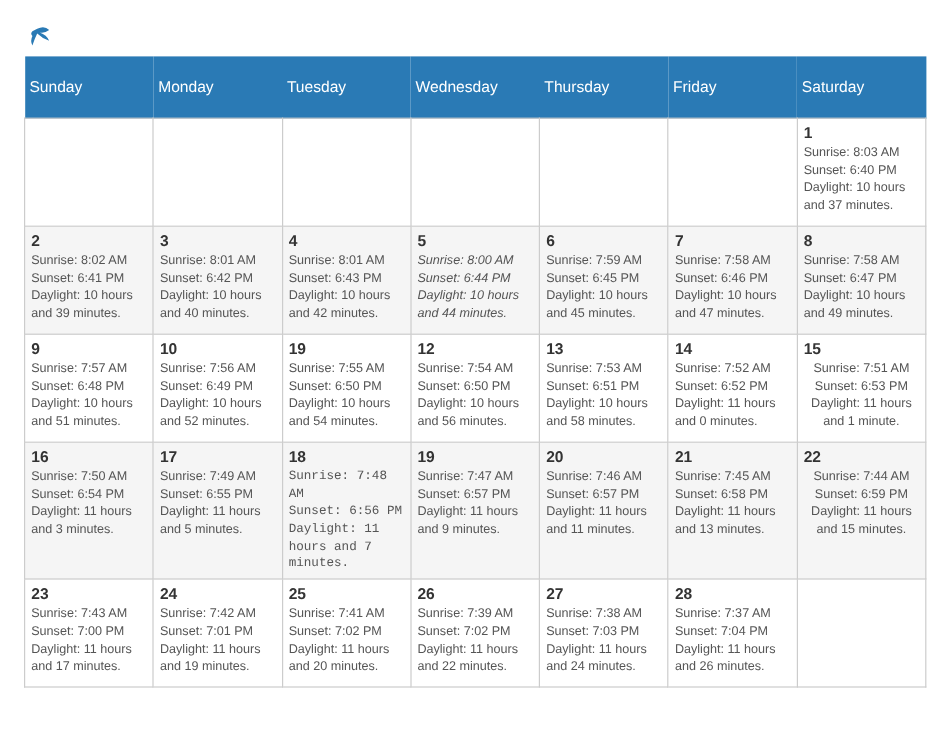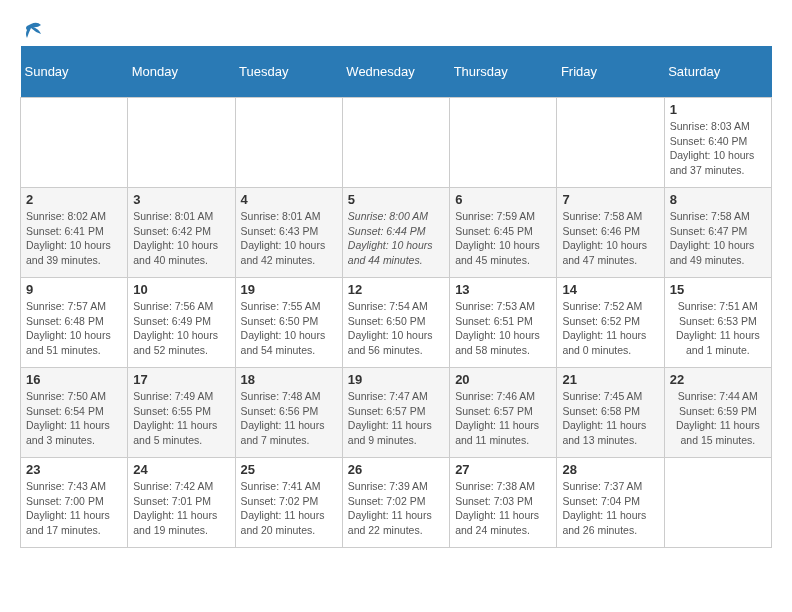--- a/index.html
+++ b/index.html
@@ -236,21 +236,21 @@
 Daylight: 11 hours and 3 minutes.</div>
           </td>
           <td>
             <span class="day-number">17</span>
             <div class="day-info" style="white-space: pre-line;">Sunrise: 7:49 AM
 Sunset: 6:55 PM
 Daylight: 11 hours and 5 minutes.</div>
           </td>
           <td>
             <span class="day-number">18</span>
-            <div class="day-info" style="white-space: pre-line;">Sunrise: 7:48 AM
+            <div class="day-info" style="white-space: pre-line; font-family: Liberation Mono, monospace;">Sunrise: 7:48 AM
 Sunset: 6:56 PM
 Daylight: 11 hours and 7 minutes.</div>
           </td>
           <td>
             <span class="day-number">19</span>
             <div class="day-info" style="white-space: pre-line;">Sunrise: 7:47 AM
 Sunset: 6:57 PM
 Daylight: 11 hours and 9 minutes.</div>
           </td>
           <td>

